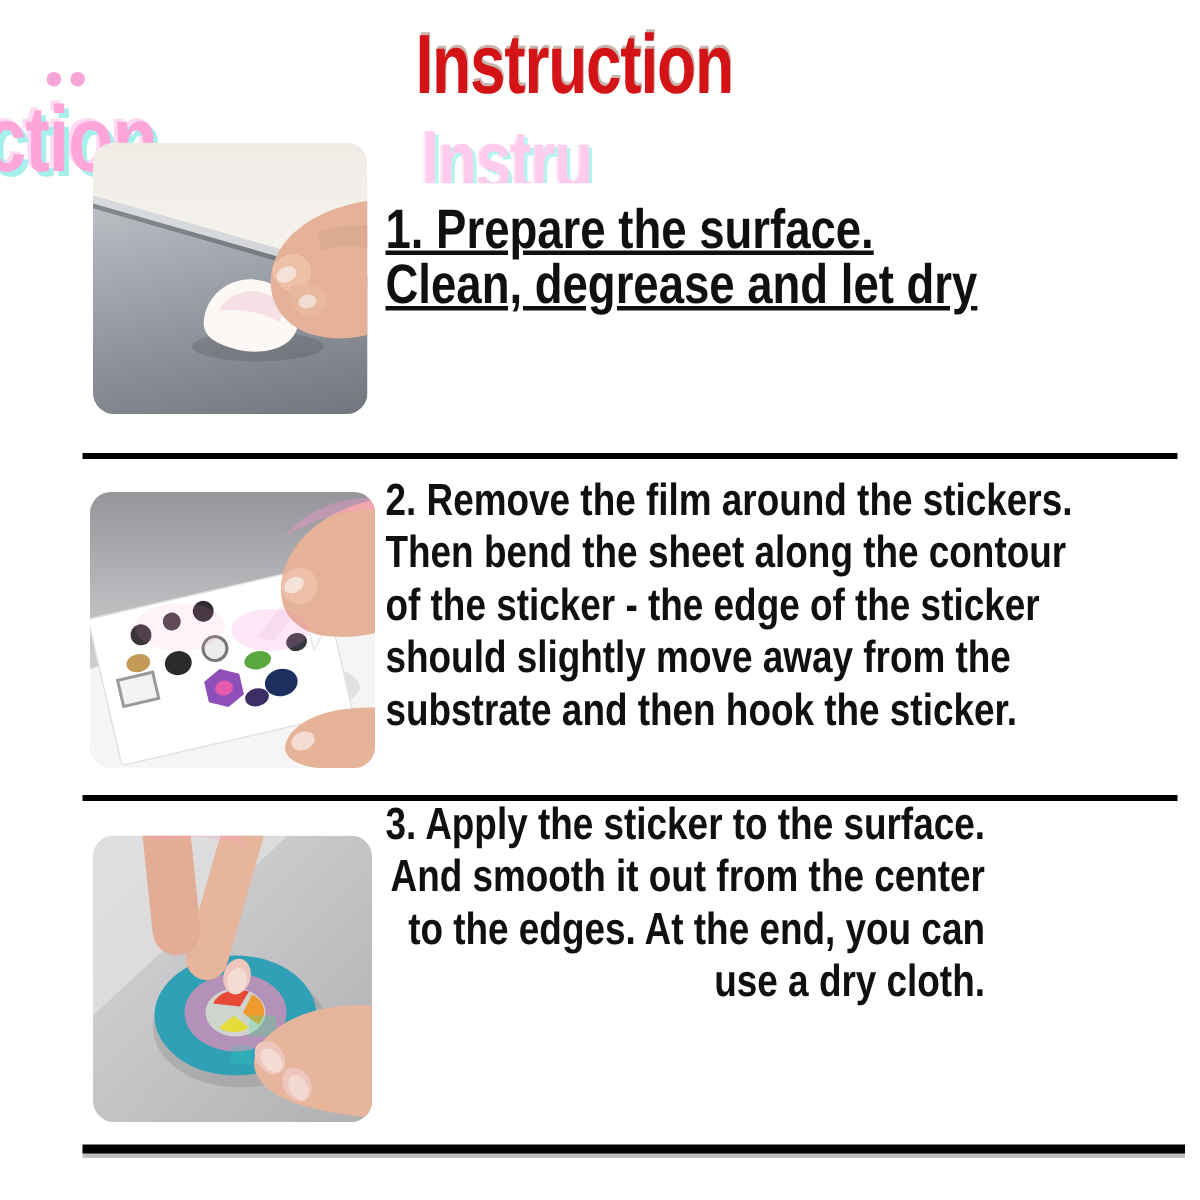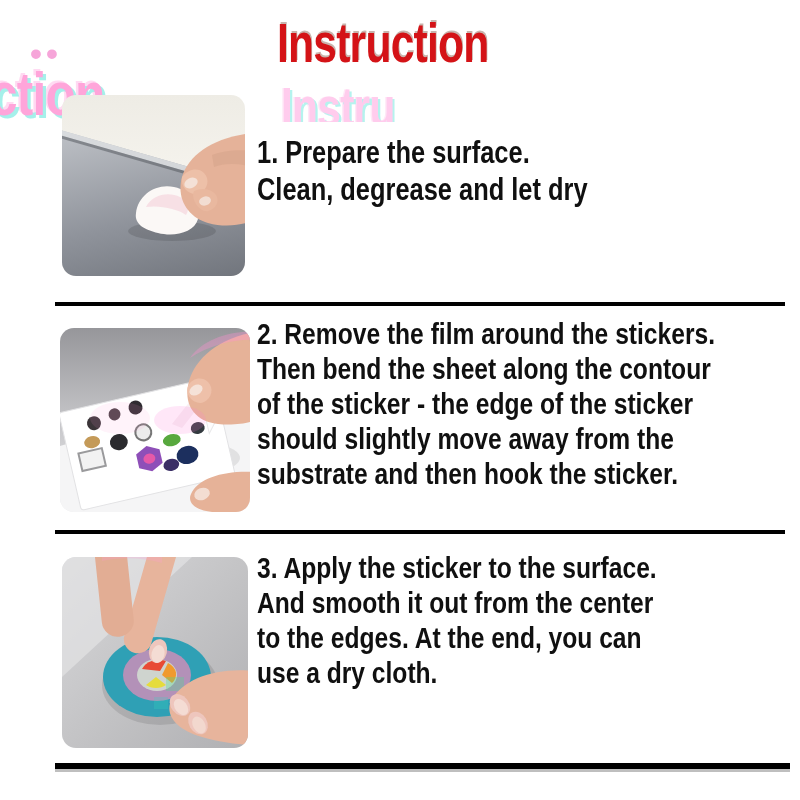--- a/index.html
+++ b/index.html
@@ -35,23 +35,23 @@
     font-size:34px;font-weight:bold;color:#f48fd0;opacity:.8;
     letter-spacing:4px;
   }
   .step-text{
     position:absolute;color:#101010;font-weight:bold;
   }
   .step-text .line{
     display:block;white-space:nowrap;
     transform:scaleX(0.82);transform-origin:left top;
   }
-  .text-1{left:257px;top:134px;font-size:31px;line-height:37px;}
+  .text-1{left:257px;top:134px;font-size:37px;line-height:37px;text-decoration:underline;}
   .text-2{left:257px;top:316px;font-size:30px;line-height:35px;}
-  .text-3{left:257px;top:550px;font-size:30px;line-height:35px;}
+  .text-3{left:257px;top:532px;font-size:30px;line-height:35px;text-align:right;}
   .divider{position:absolute;left:55px;width:730px;background:#000;}
   .divider-1{top:302px;height:4px;}
   .divider-2{top:530px;height:4px;}
   .divider-3{top:763px;height:6px;width:735px;box-shadow:0 3px 0 rgba(0,0,0,0.25);}
   .photo{position:absolute;border-radius:14px;overflow:hidden;}
   .photo svg{display:block;}
   .photo-1{left:62px;top:95px;width:183px;height:181px;}
   .photo-2{left:60px;top:328px;width:190px;height:184px;}
   .photo-3{left:62px;top:557px;width:186px;height:191px;}
 </style>

